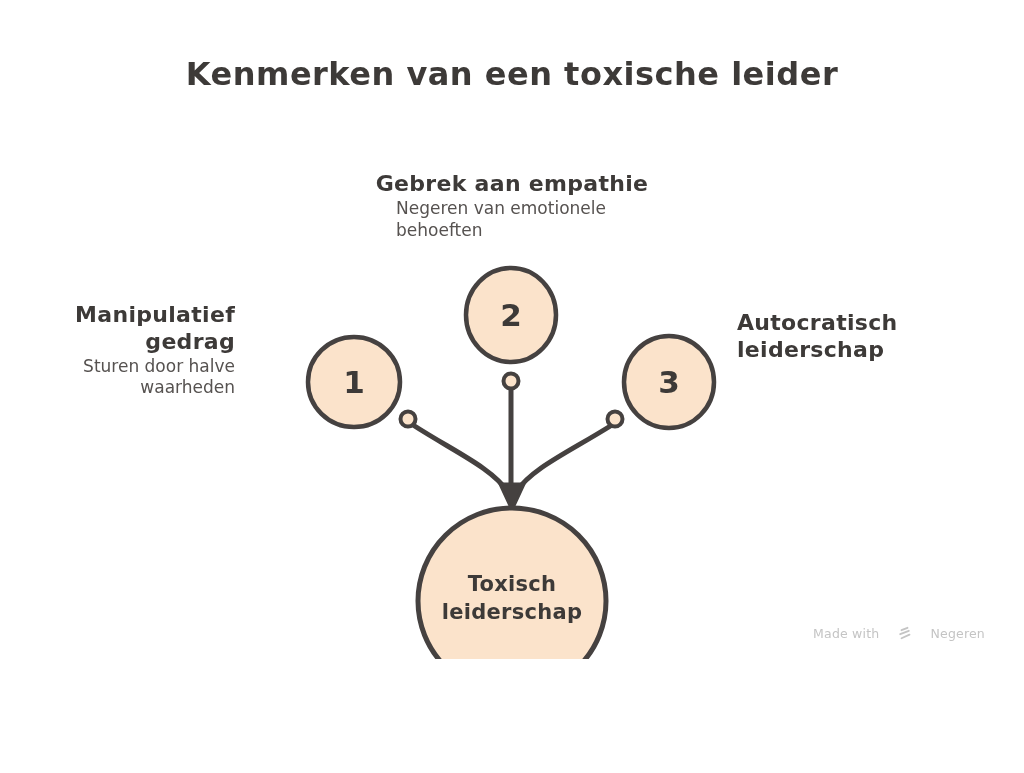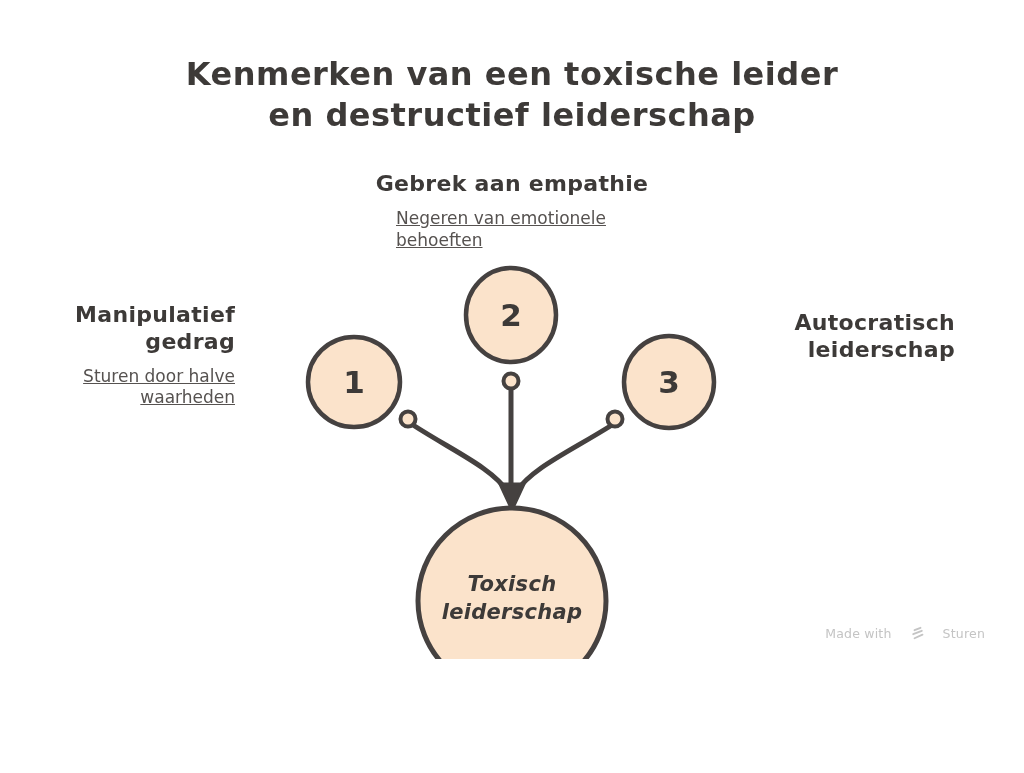--- a/index.html
+++ b/index.html
@@ -24,70 +24,67 @@
     color:var(--text-dark);
     font-size:32px;font-weight:bold;
     line-height:1.28;letter-spacing:.5px;
   }
   .label-block{position:absolute;color:var(--text-dark);}
   .label-block .heading{
     font-size:22px;font-weight:bold;line-height:1.22;
     color:var(--text-dark);letter-spacing:.3px;
   }
   .label-block .desc{
-    margin-top:10px;
     font-size:17px;line-height:1.28;
     color:var(--text-muted);
-    text-decoration:underline;
   }
   .top-label{
     top:171px;left:512px;transform:translateX(-50%);
     text-align:left;
   }
   .top-label .heading{white-space:nowrap;}
   .top-label .desc{width:232px;margin-left:auto;margin-right:auto;}
   .left-label{
     top:302px;right:789px;width:218px;
     text-align:right;
   }
   .right-label{
     top:310px;left:737px;width:218px;
-    text-align:right;
+    text-align:left;
   }
   .diagram-svg{position:absolute;left:0;top:0;}
   .node-number{
     position:absolute;width:64px;height:64px;
     display:flex;align-items:center;justify-content:center;
     font-size:31px;font-weight:bold;color:var(--text-dark);
   }
   .num-1{left:322px;top:350px;}
   .num-2{left:479px;top:283px;}
   .num-3{left:637px;top:350px;}
   .center-label{
     position:absolute;left:412px;top:570px;width:200px;
     text-align:center;
     font-size:21px;font-weight:bold;line-height:1.35;
-    color:var(--text-dark);letter-spacing:.3px;font-style:italic;
+    color:var(--text-dark);letter-spacing:.3px;
   }
   .watermark{
     position:absolute;right:39px;bottom:18px;
     display:flex;align-items:center;gap:18px;
     font-size:12.5px;color:var(--watermark);
     letter-spacing:.2px;
   }
   .watermark svg{display:block;}
 </style>
 </head>
 <body>
 
 <div class="canvas">
 
   <div class="title">
     <div>Kenmerken van een toxische leider</div>
-    <div>en destructief leiderschap</div>
   </div>
 
   <div class="label-block top-label">
     <div class="heading">Gebrek aan empathie</div>
     <div class="desc">Negeren van emotionele behoeften</div>
   </div>
 
   <div class="label-block left-label">
     <div class="heading">Manipulatief gedrag</div>
     <div class="desc">Sturen door halve waarheden</div>
@@ -123,16 +120,16 @@
 
   <div class="watermark">
     <span>Made with</span>
     <svg width="15" height="15" viewBox="0 0 15 15">
       <g style="stroke:var(--watermark)" stroke-width="1.8" stroke-linecap="round">
         <line x1="4.5" y1="4.2" x2="10.5" y2="1.8"></line>
         <line x1="3.2" y1="8.2" x2="11.8" y2="4.8"></line>
         <line x1="4.5" y1="12.2" x2="12.5" y2="8.6"></line>
       </g>
     </svg>
-    <span>Sturen</span>
+    <span>Negeren</span>
   </div>
 
 </div>
 
 </body></html>

